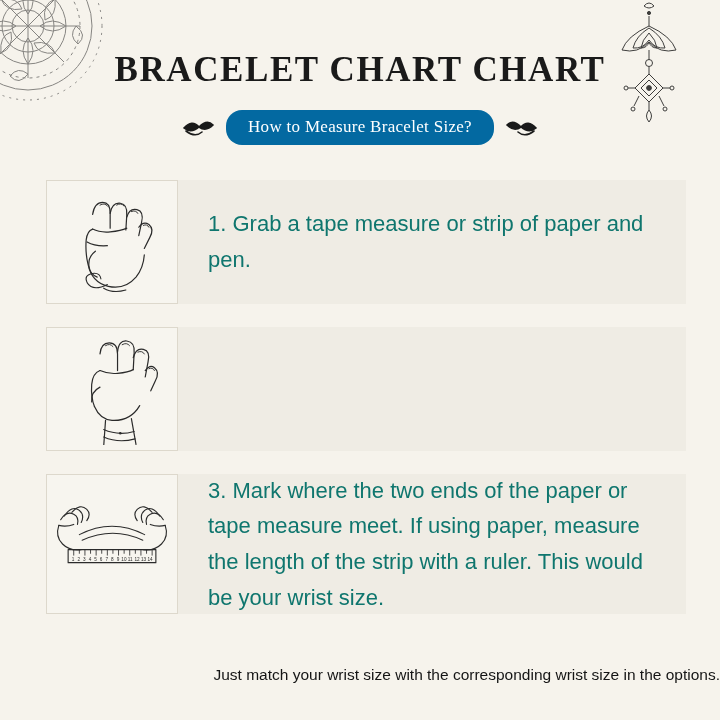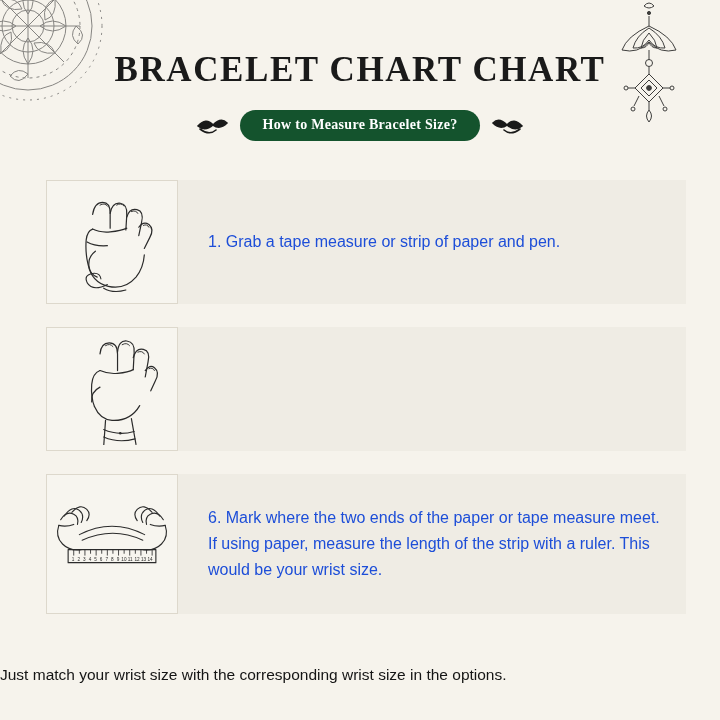--- a/index.html
+++ b/index.html
@@ -64,25 +64,25 @@
     position: absolute;
     top: 110px;
     left: 0;
     width: 720px;
     display: flex;
     align-items: center;
     justify-content: center;
     gap: 10px;
   }
   .pill {
-    background: #14532d;
+    background: #0369a1;
     color: #ffffff;
     font-family: "Liberation Serif", serif;
-    font-weight: bold;
-    font-size: 14px;
+    font-weight: normal;
+    font-size: 17px;
     letter-spacing: .3px;
     padding: 7px 22px 8px 22px;
     border-radius: 16px;
     white-space: nowrap;
   }
   .flourish {
     width: 34px;
     height: 22px;
     flex: 0 0 auto;
   }
@@ -121,37 +121,37 @@
     align-items: center;
     justify-content: center;
   }
   .step-text {
     position: relative;
     z-index: 1;
     flex: 1;
     display: flex;
     align-items: center;
     padding: 10px 16px 10px 30px;
-    font-size: 16px;
+    font-size: 22px;
     line-height: 1.62;
-    color: #1d4ed8;
+    color: #0f766e;
     box-sizing: border-box;
   }
 
   .step1 { height: 124px; }
   .step2 { height: 124px; }
   .step3 { height: 140px; }
 
   
   .footer {
     position: absolute;
     left: 0;
     bottom: 36px;
     width: 720px;
-    text-align: left;
+    text-align: right;
     font-size: 15.5px;
     color: #151515;
   }
 
   svg { display: block; }
 </style>
 </head>
 <body>
 
 <div class="page">
@@ -346,20 +346,20 @@
               <text x="70" y="78">9</text>
               <text x="75" y="78">10</text>
               <text x="82" y="78">11</text>
               <text x="89" y="78">12</text>
               <text x="96" y="78">13</text>
               <text x="103" y="78">14</text>
             </g>
           </g>
         </svg>
       </div>
-      <div class="step-text">6. Mark where the two ends of the paper or tape measure meet. If using paper, measure the length of the strip with a ruler. This would be your wrist size.</div>
+      <div class="step-text">3. Mark where the two ends of the paper or tape measure meet. If using paper, measure the length of the strip with a ruler. This would be your wrist size.</div>
     </div>
 
   </div>
 
   <div class="footer">Just match your wrist size with the corresponding wrist size in the options.</div>
 
 </div>
 
 </body></html>

